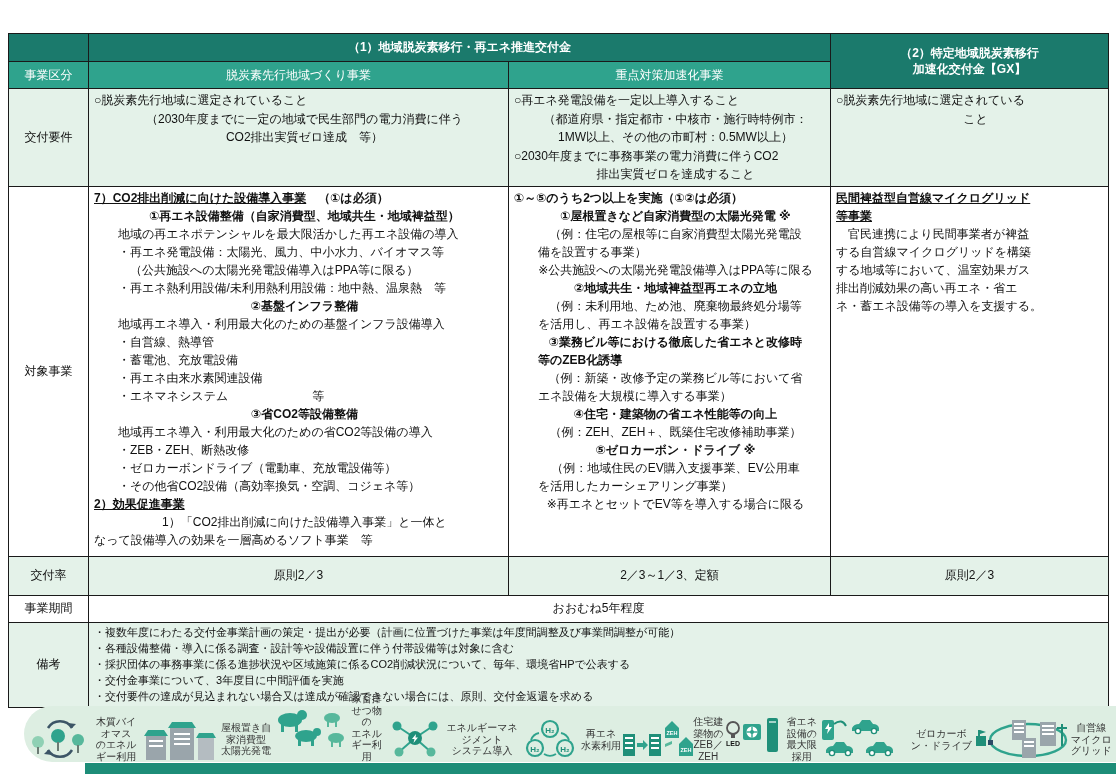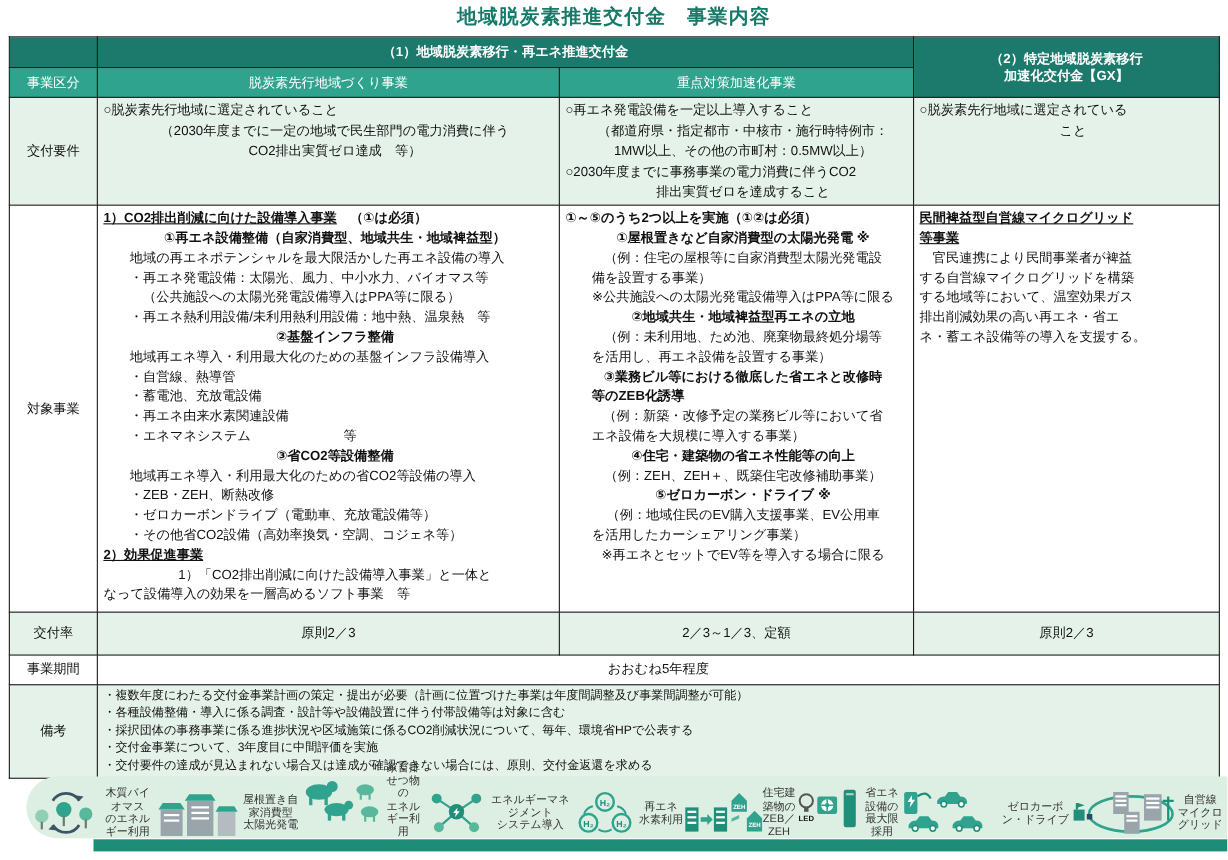--- a/index.html
+++ b/index.html
@@ -30,21 +30,20 @@
   .icons{position:absolute;left:28px;right:4px;top:696px;height:66px;display:flex;
          justify-content:space-between;align-items:flex-end;}
   .icon-item{display:flex;flex-direction:row;align-items:center;justify-content:flex-end;}
   .icon-art{height:46px;display:flex;align-items:flex-end;}
   .icon-label{font-size:10px;line-height:1.15;color:#333;text-align:center;white-space:pre-line;margin-top:1px;}
 </style>
 </head>
 <body>
 
 <div class="page">
-  <div class="title">地域脱炭素推進交付金　事業内容</div>
 
   <table class="main">
     <colgroup>
         <col style="width:80px">
         <col style="width:420px">
         <col style="width:322px">
         <col style="width:278px">
       </colgroup>
     <tbody>
         <tr class="r1">
@@ -73,21 +72,21 @@
             <div class="ln i1">排出実質ゼロを達成すること</div>
           </td>
       <td class="pale youken">
             <div class="ln ">○脱炭素先行地域に選定されている</div>
             <div class="ln i1">こと</div>
           </td>
     </tr>
     <tr class="r4">
       <td class="rowlabel">対象事業</td>
       <td>
-            <div class="ln b"><span class="ul">1）CO2排出削減に向けた設備導入事業</span>　（①は必須）</div>
+            <div class="ln b"><span class="ul">7）CO2排出削減に向けた設備導入事業</span>　（①は必須）</div>
             <div class="ln b i1">①再エネ設備整備（自家消費型、地域共生・地域裨益型）</div>
             <div class="ln i2">地域の再エネポテンシャルを最大限活かした再エネ設備の導入</div>
             <div class="ln i2">・再エネ発電設備：太陽光、風力、中小水力、バイオマス等</div>
             <div class="ln i3">（公共施設への太陽光発電設備導入はPPA等に限る）</div>
             <div class="ln i2">・再エネ熱利用設備/未利用熱利用設備：地中熱、温泉熱　等</div>
             <div class="ln b i1">②基盤インフラ整備</div>
             <div class="ln i2">地域再エネ導入・利用最大化のための基盤インフラ設備導入</div>
             <div class="ln i2">・自営線、熱導管</div>
             <div class="ln i2">・蓄電池、充放電設備</div>
             <div class="ln i2">・再エネ由来水素関連設備</div>

